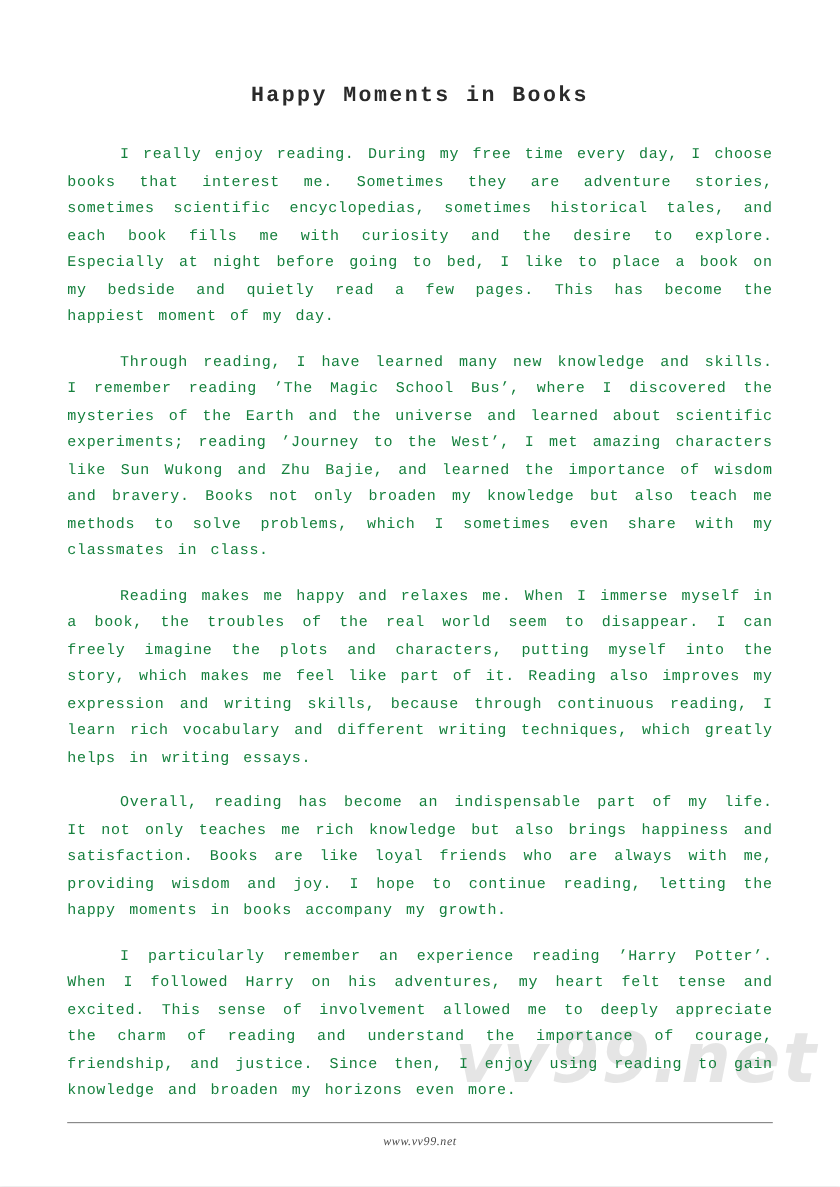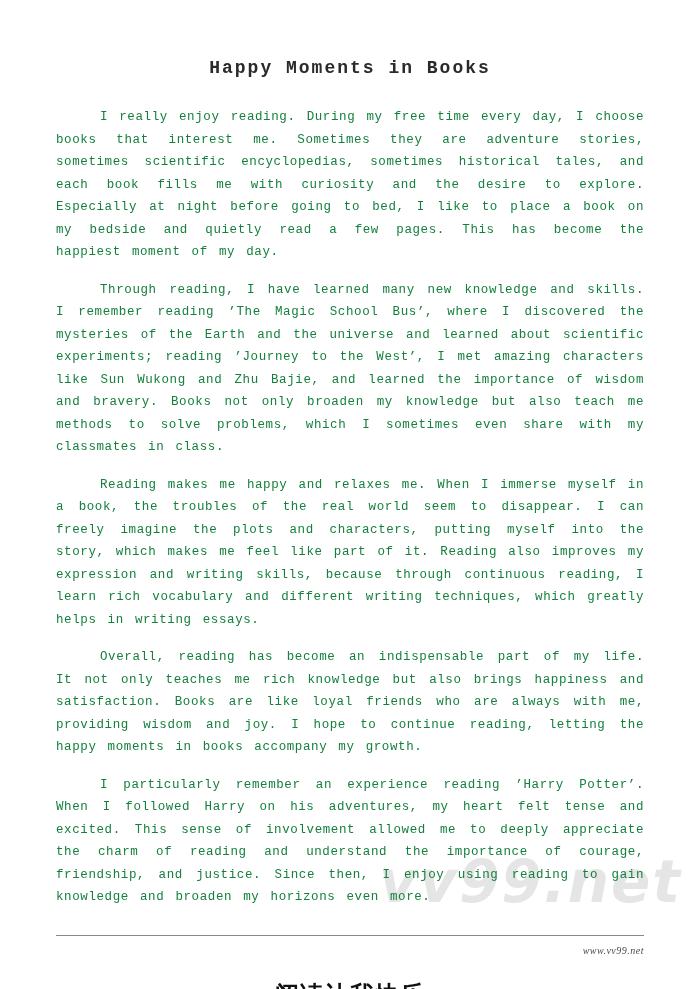--- a/index.html
+++ b/index.html
@@ -22,21 +22,21 @@
     position: relative;
     padding: 50px 56px 0 56px;
     z-index: 2;
   }
   .doc-title {
     text-align: center;
     font-size: 18px;
     font-weight: bold;
     letter-spacing: 2px;
     color: #2a2a2a;
-    margin: 8px 0 28px 0;
+    margin: 20px 0 28px 0;
   }
   .body-par {
     font-size: 12.5px;
     line-height: 22.5px;
     text-align: justify;
     text-indent: 44px;
     letter-spacing: 0.6px;
     word-spacing: 3px;
     margin: 0 0 15px 0;
     color: #15803d;
@@ -65,21 +65,21 @@
     pointer-events: none;
   }
   .footer {
     position: absolute;
     left: 56px;
     right: 56px;
     bottom: 30px;
     z-index: 2;
     border-top: 1px solid #8a8a8a;
     padding-top: 5px;
-    text-align: right;
+    text-align: center;
   }
   .footer-url {
     font-size: 10px;
     font-style: italic;
     color: #4a4a4a;
     letter-spacing: 0.5px;
     font-family: "Liberation Serif", "DejaVu Serif", serif;
   }
 </style>
 </head>

